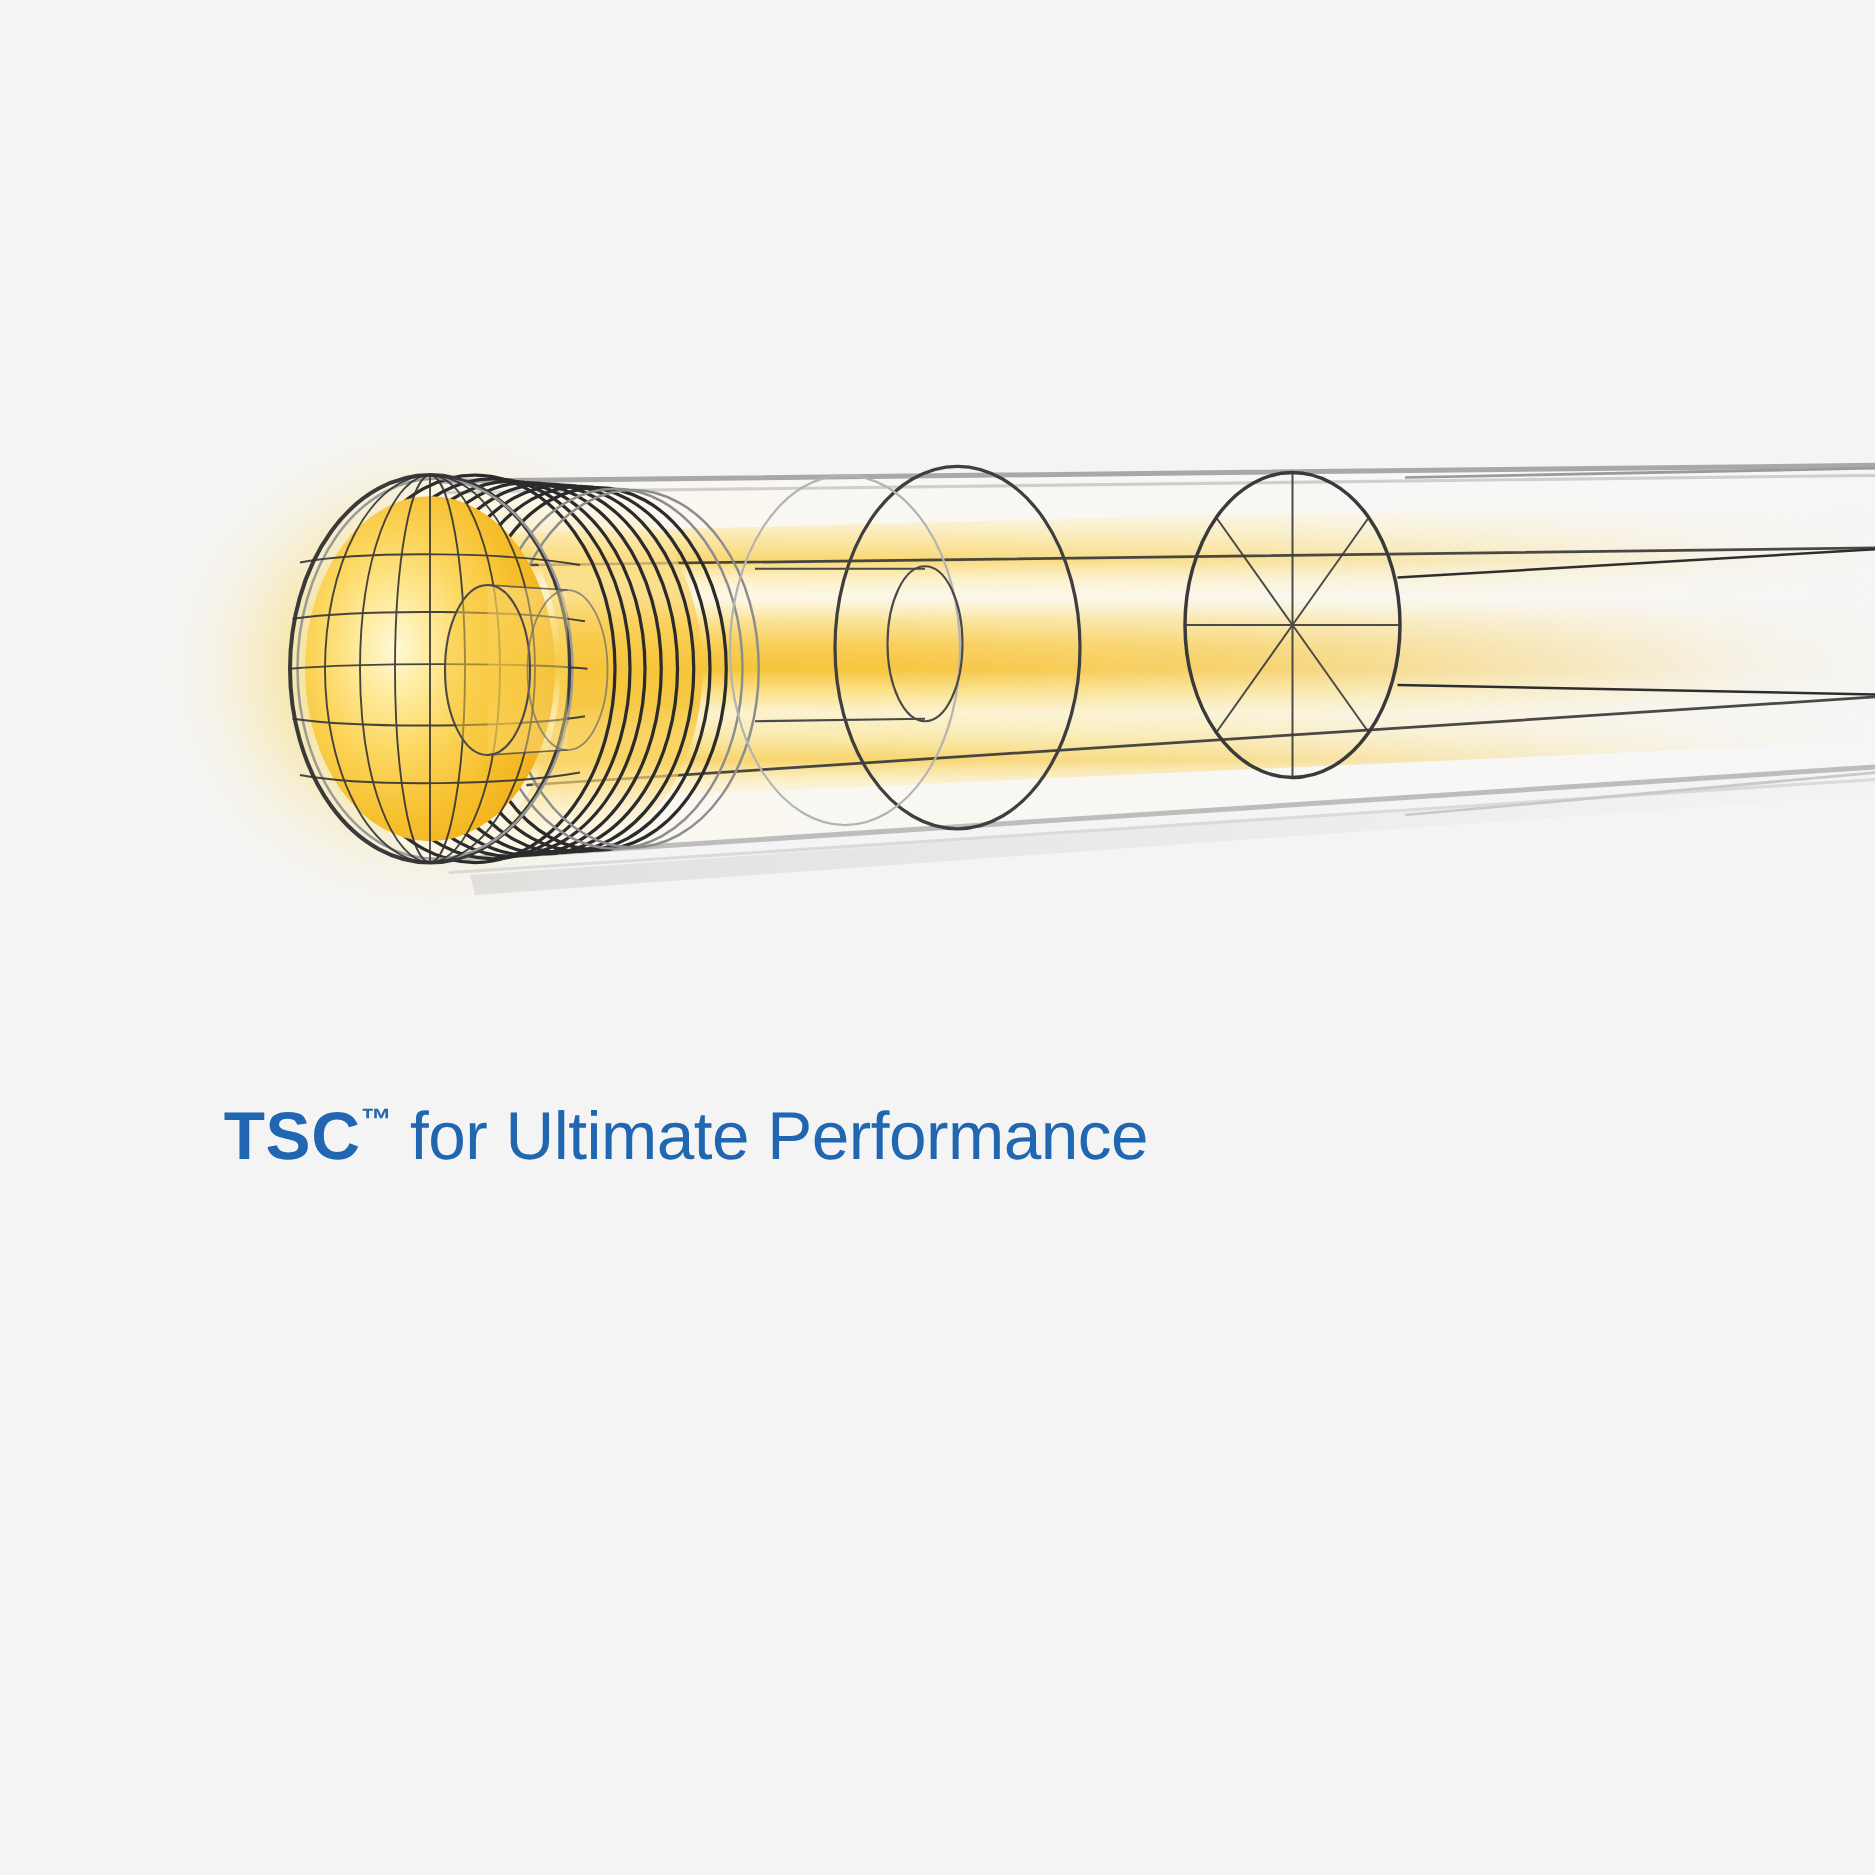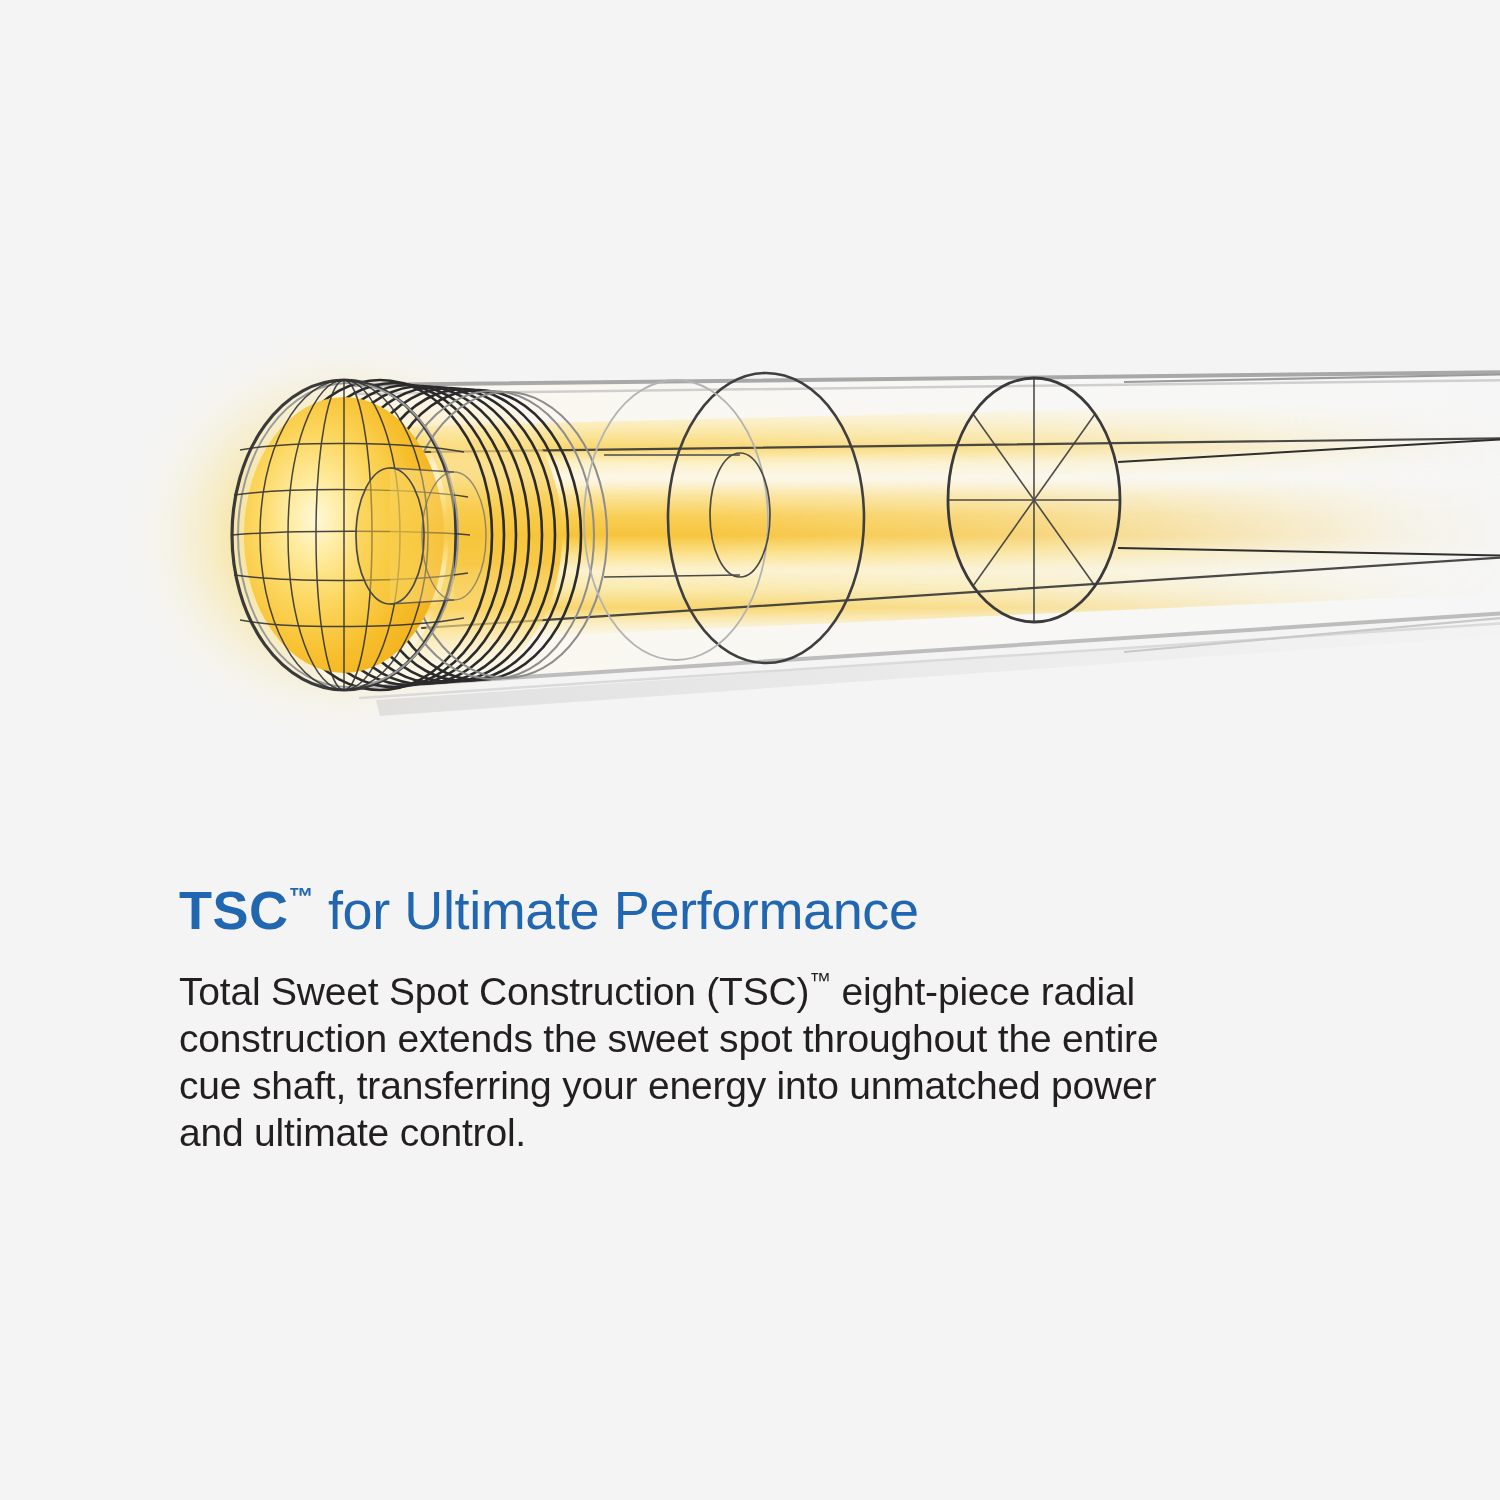--- a/index.html
+++ b/index.html
@@ -300,17 +300,16 @@
 
     </svg>
   </div>
 
   <div id="caption">
 
     <h2 id="headline">
       <span class="tsc-mark">TSC</span><span class="tm">™</span><span class="tail"> for Ultimate Performance</span>
     </h2>
 
-    <p id="body-copy"><span>Total Sweet Spot Construction (TSC)</span><span class="tm">™</span><span> eight-piece radial construction extends the sweet spot throughout the entire cue shaft, transferring your energy into unmatched power and ultimate control.</span></p>
 
   </div>
 
 </div>
 
 </body></html>

